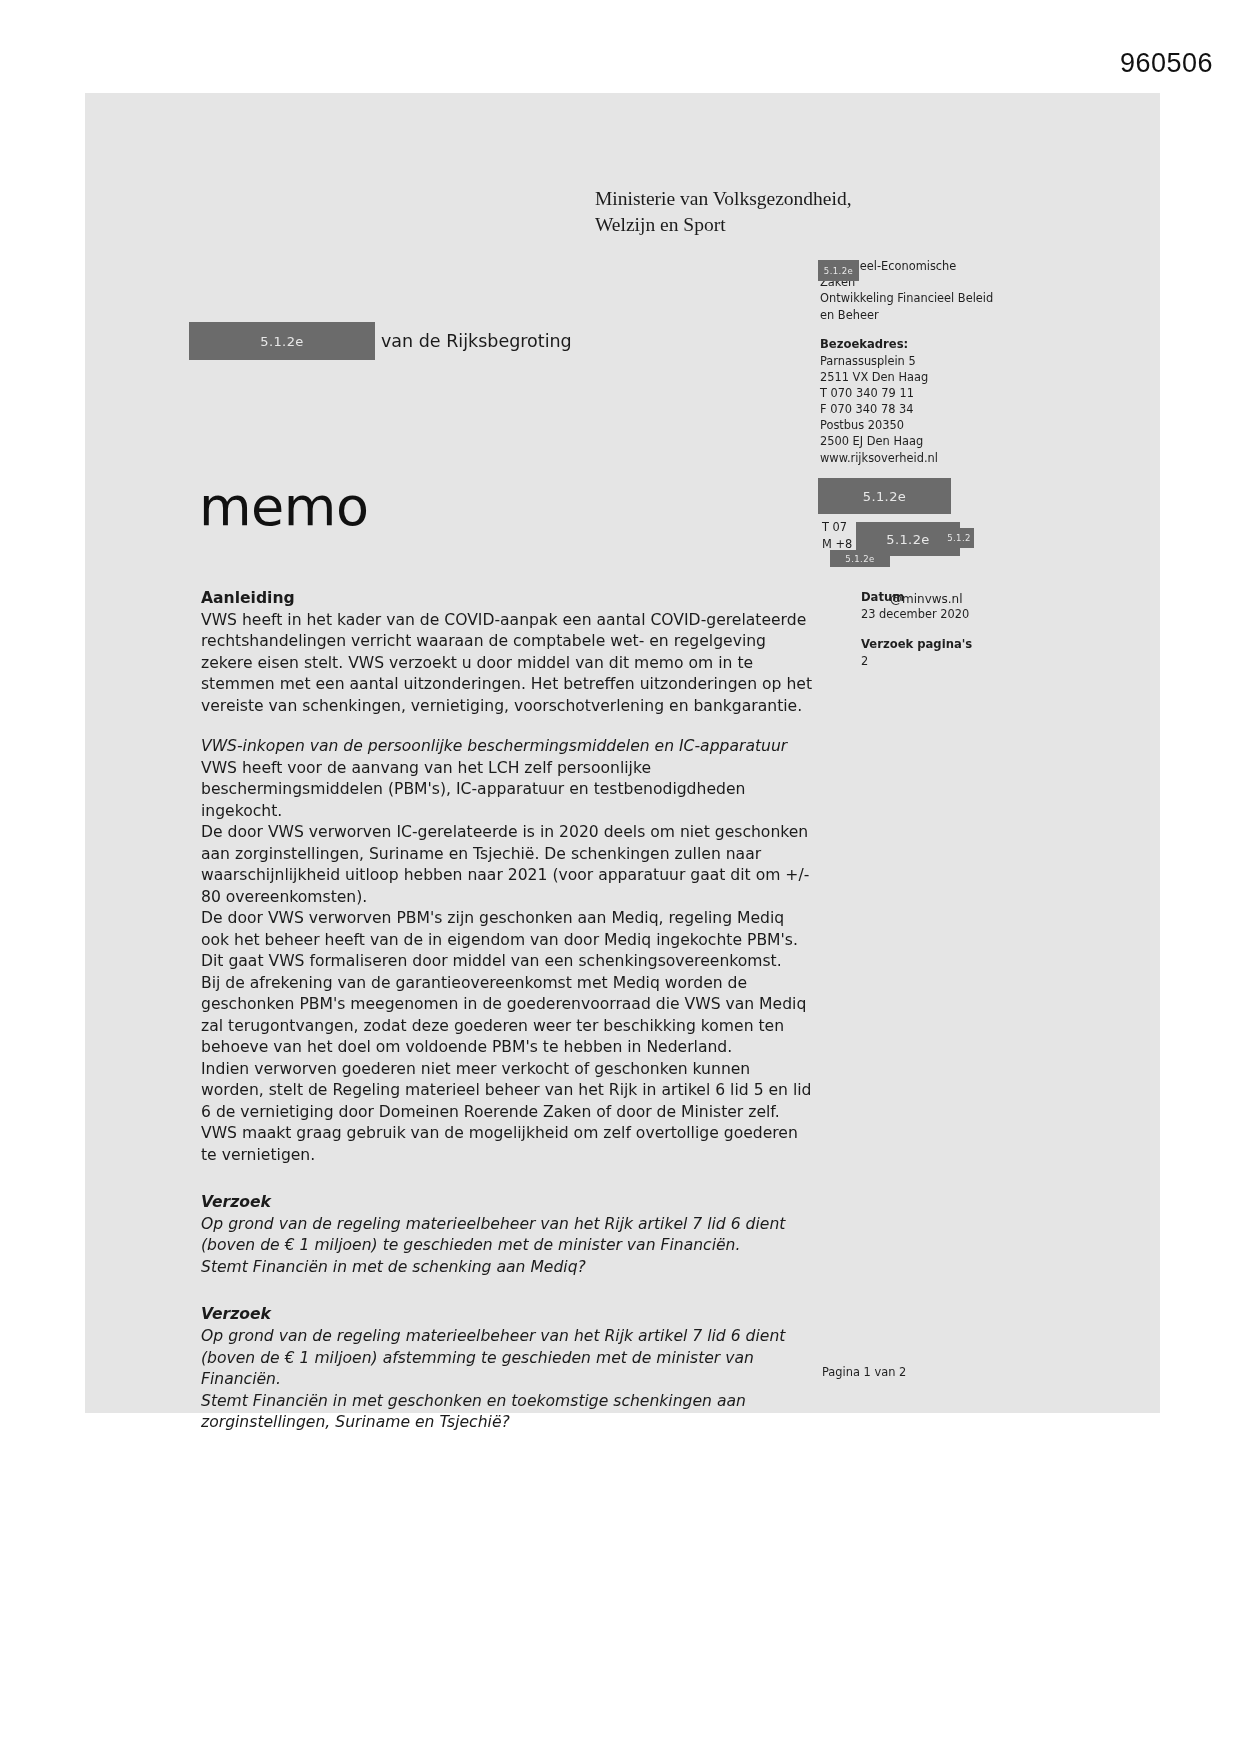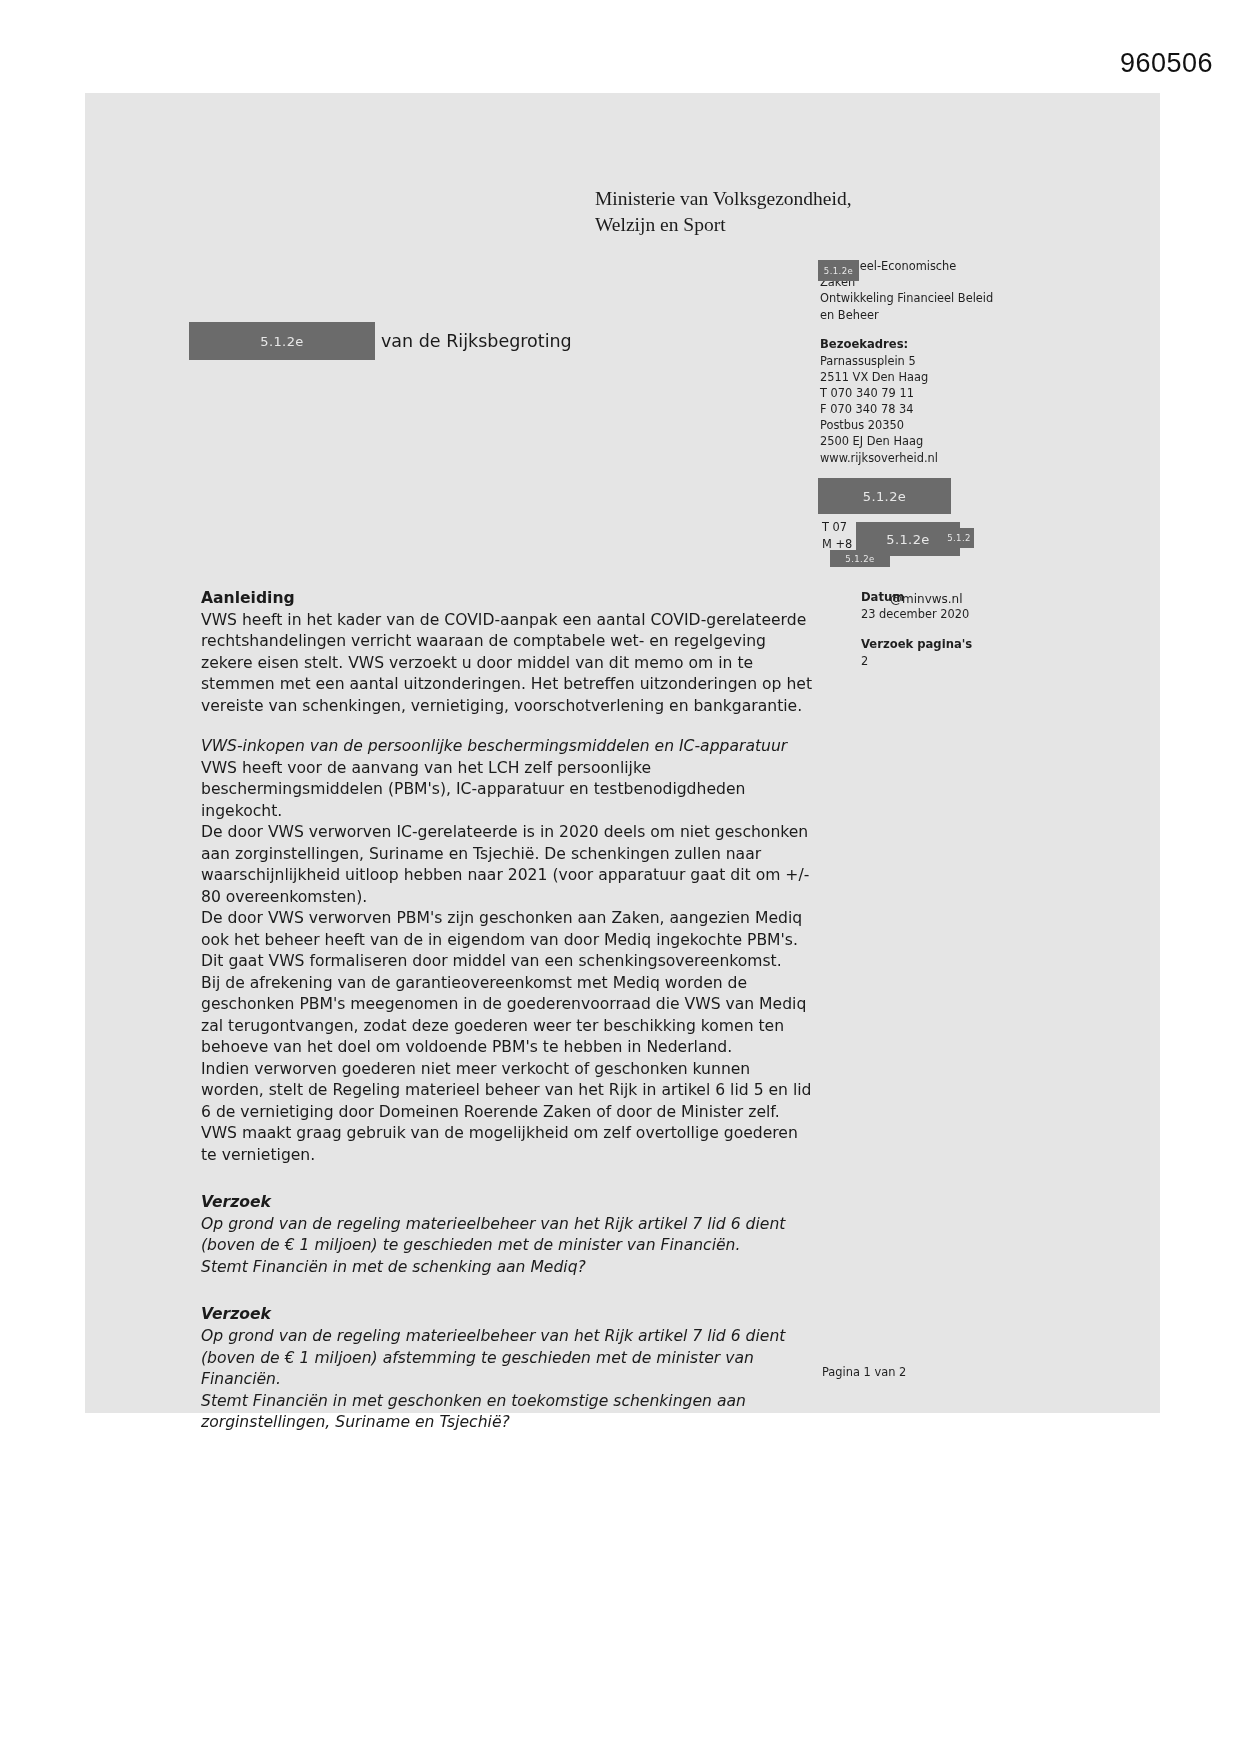--- a/index.html
+++ b/index.html
@@ -235,31 +235,32 @@
   <div class="sheet">
 
     <div class="ministry" style="left:510px; top:93px; white-space:pre-line;">Ministerie van Volksgezondheid,
 Welzijn en Sport</div>
 
     <div class="subject-line" style="left:104px; top:229px;">
       <span class="redaction redact-subject">5.1.2e</span>
       <span class="subject-text">van de Rijksbegroting</span>
     </div>
 
+    <div class="memo-title" style="left:114px; top:387px;">memo</div>
 
     <div class="body-col" style="left:116px; top:495px;">
       <p class="sec-head">Aanleiding</p>
       <p>VWS heeft in het kader van de COVID-aanpak een aantal COVID-gerelateerde rechtshandelingen verricht waaraan de comptabele wet- en regelgeving zekere eisen stelt. VWS verzoekt u door middel van dit memo om in te stemmen met een aantal uitzonderingen. Het betreffen uitzonderingen op het vereiste van schenkingen, vernietiging, voorschotverlening en bankgarantie.</p>
 
       <div class="gap"></div>
 
       <p class="sec-head-italic">VWS-inkopen van de persoonlijke beschermingsmiddelen en IC-apparatuur</p>
       <p>VWS heeft voor de aanvang van het LCH zelf persoonlijke beschermingsmiddelen (PBM's), IC-apparatuur en testbenodigdheden ingekocht.</p>
       <p>De door VWS verworven IC-gerelateerde is in 2020 deels om niet geschonken aan zorginstellingen, Suriname en Tsjechië. De schenkingen zullen naar waarschijnlijkheid uitloop hebben naar 2021 (voor apparatuur gaat dit om +/- 80 overeenkomsten).</p>
-      <p>De door VWS verworven PBM's zijn geschonken aan Zaken, aangezien Mediq ook het beheer heeft van de in eigendom van door Mediq ingekochte PBM's. Dit gaat VWS formaliseren door middel van een schenkingsovereenkomst.</p>
+      <p>De door VWS verworven PBM's zijn geschonken aan Mediq, regeling Mediq ook het beheer heeft van de in eigendom van door Mediq ingekochte PBM's. Dit gaat VWS formaliseren door middel van een schenkingsovereenkomst.</p>
       <p>Bij de afrekening van de garantieovereenkomst met Mediq worden de geschonken PBM's meegenomen in de goederenvoorraad die VWS van Mediq zal terugontvangen, zodat deze goederen weer ter beschikking komen ten behoeve van het doel om voldoende PBM's te hebben in Nederland.</p>
       <p>Indien verworven goederen niet meer verkocht of geschonken kunnen worden, stelt de Regeling materieel beheer van het Rijk in artikel 6 lid 5 en lid 6 de vernietiging door Domeinen Roerende Zaken of door de Minister zelf. VWS maakt graag gebruik van de mogelijkheid om zelf overtollige goederen te vernietigen.</p>
 
       <div class="gap-lg"></div>
 
       <p class="sec-head-bolditalic">Verzoek</p>
       <p class="para-italic" style="white-space:pre-line;">Op grond van de regeling materieelbeheer van het Rijk artikel 7 lid 6 dient (boven de € 1 miljoen) te geschieden met de minister van Financiën.
 Stemt Financiën in met de schenking aan Mediq?</p>
 
       <div class="gap-lg"></div>

